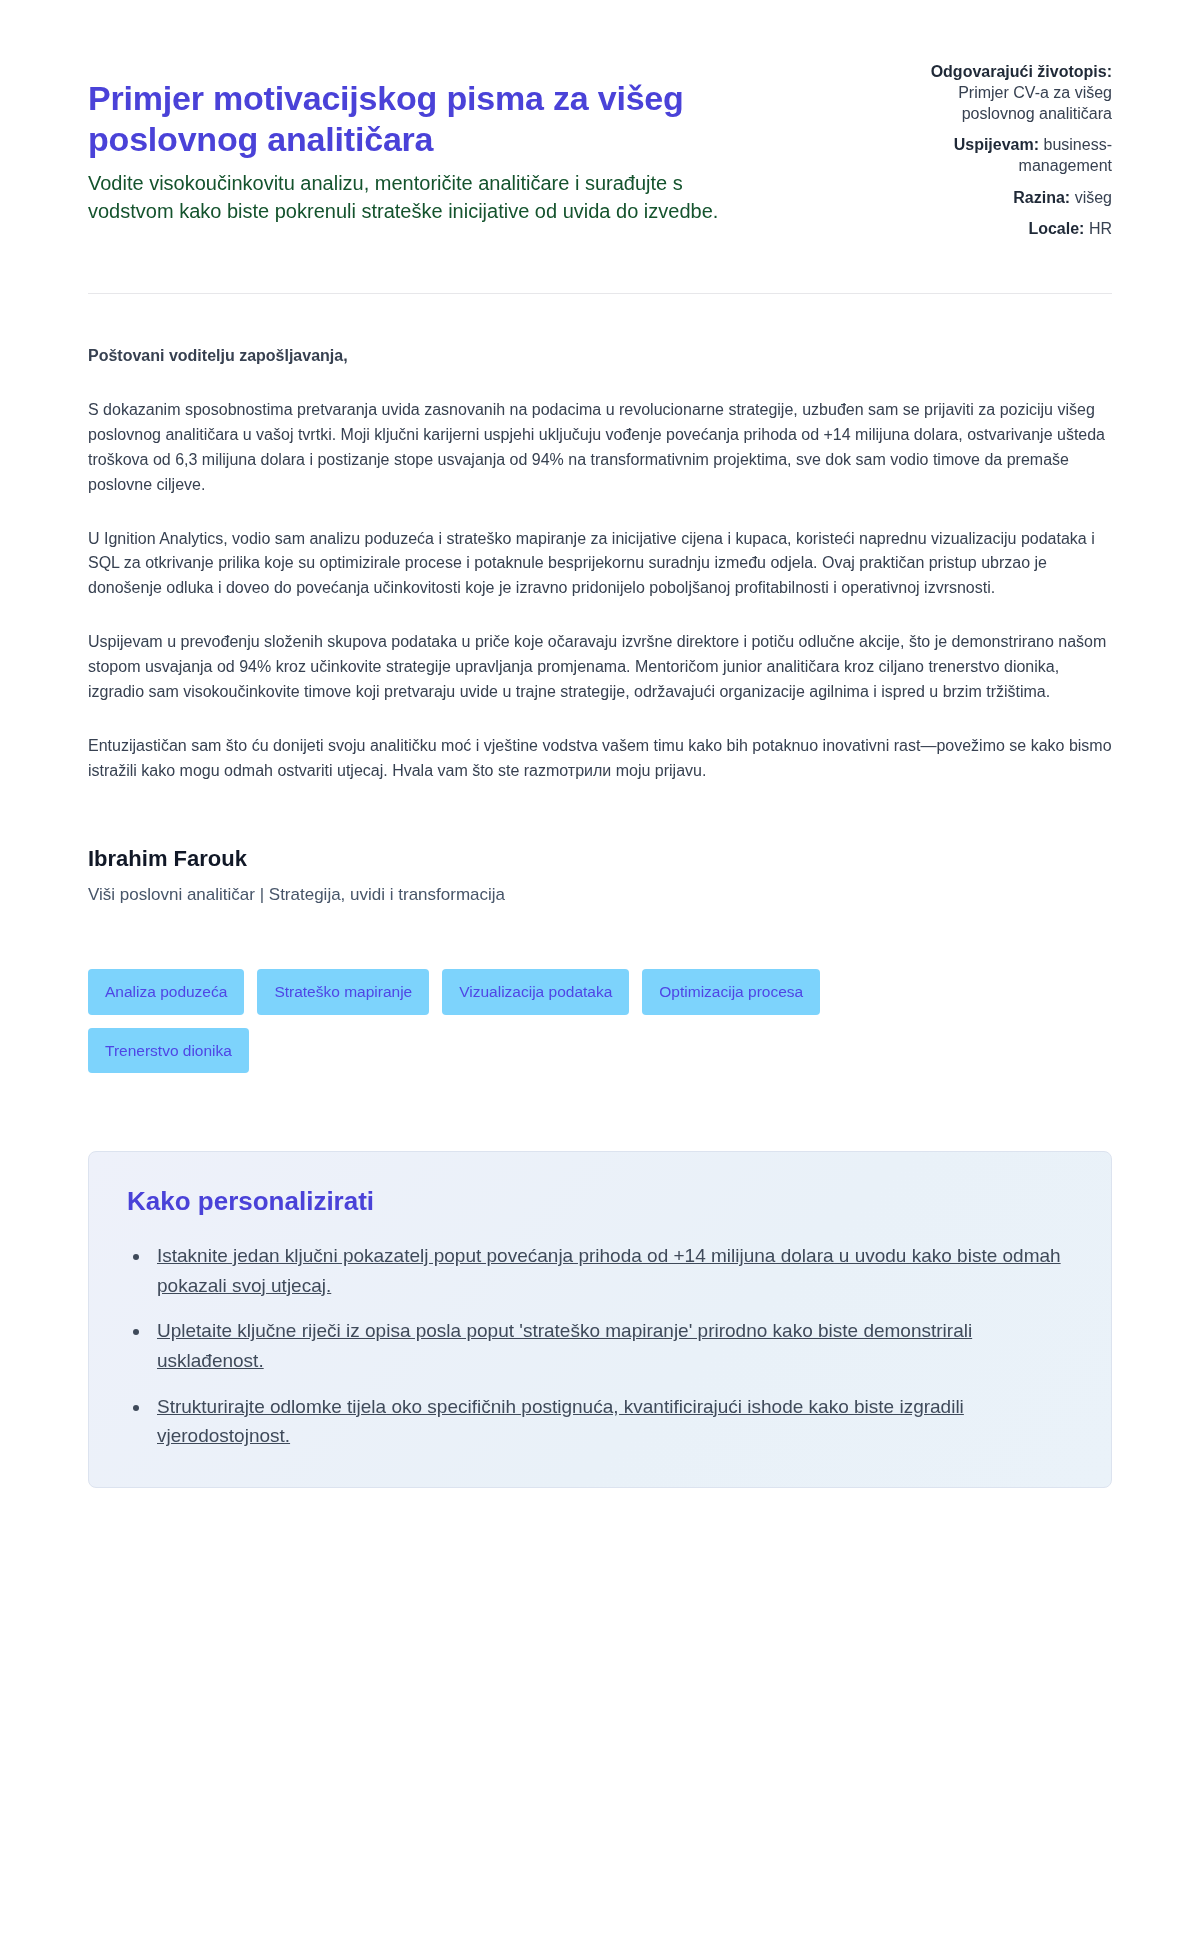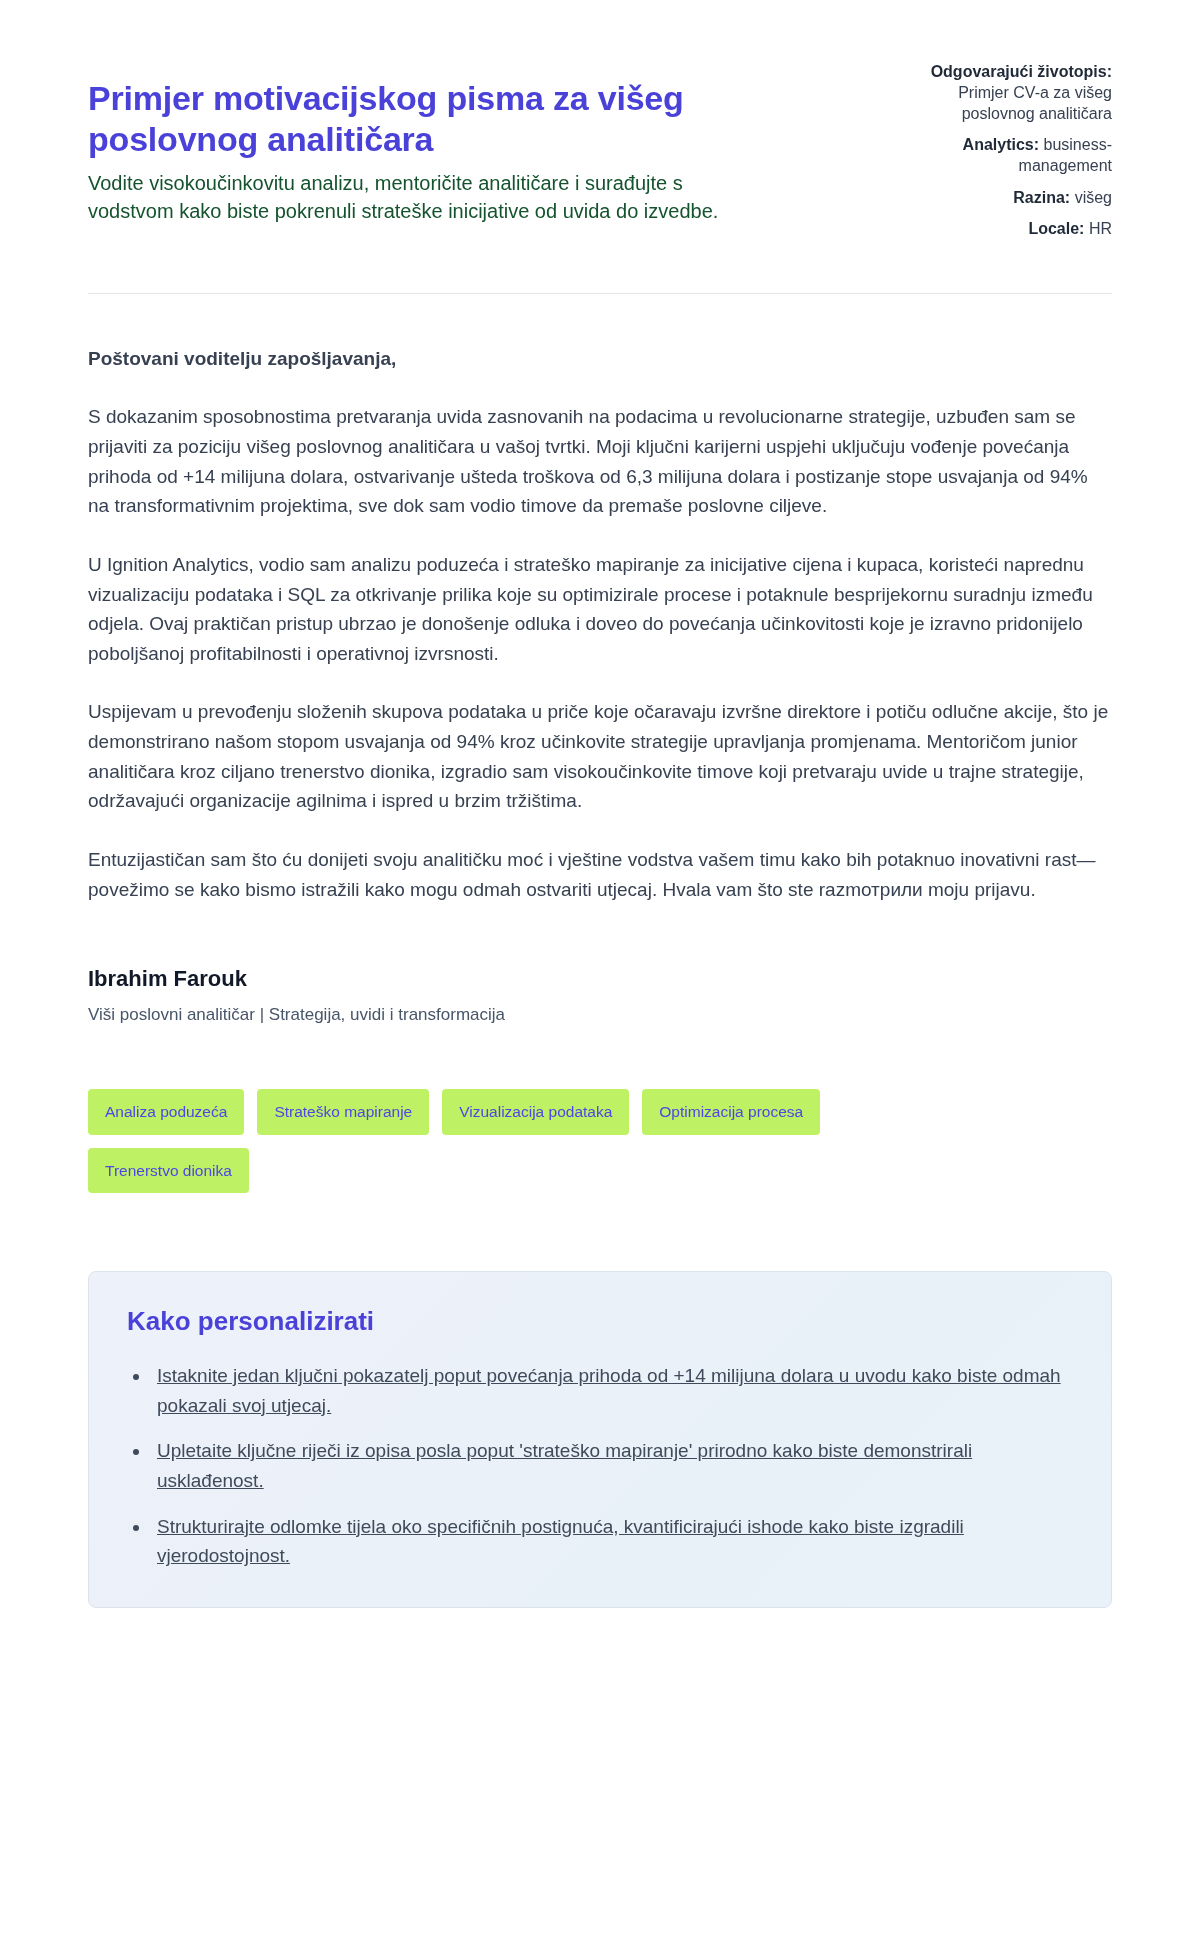--- a/index.html
+++ b/index.html
@@ -64,21 +64,21 @@
   }
 
   
   .greeting {
     font-size: 19px;
     font-weight: 700;
     color: #4a42d8;
     margin-bottom: 32px;
   }
   .letter p {
-    font-size: 19px;
+    font-size: 16px;
     line-height: 1.56;
     color: #374151;
     margin-bottom: 29px;
   }
   .letter p:last-of-type { margin-bottom: 0; }
 
   
   .signature { margin-top: 62px; }
   .signature-name {
     font-size: 22px;
@@ -94,21 +94,21 @@
   
   .tags {
     margin-top: 64px;
     display: flex;
     flex-wrap: wrap;
     gap: 13px;
     max-width: 790px;
   }
   .tag-chip {
     display: inline-block;
-    background: #bef264;
+    background: #7dd3fc;
     color: #4f46e5;
     font-size: 15.5px;
     line-height: 1;
     padding: 15px 17px;
     border-radius: 4px;
     cursor: pointer;
     white-space: nowrap;
   }
 
   
@@ -148,21 +148,21 @@
     <div class="header-left">
       <h1 class="page-title">Primjer motivacijskog pisma za višeg poslovnog analitičara</h1>
       <p class="page-subtitle">Vodite visokoučinkovitu analizu, mentoričite analitičare i surađujte s vodstvom kako biste pokrenuli strateške inicijative od uvida do izvedbe.</p>
     </div>
     <div class="header-meta">
       <div class="meta-row">
         <b>Odgovarajući životopis:</b>
         <span>Primjer CV-a za višeg poslovnog analitičara</span>
       </div>
       <div class="meta-row">
-        <b>Analytics:</b>
+        <b>Uspijevam:</b>
         <span>business-management</span>
       </div>
       <div class="meta-row">
         <b>Razina:</b>
         <span>višeg</span>
       </div>
       <div class="meta-row">
         <b>Locale:</b>
         <span>HR</span>
       </div>

